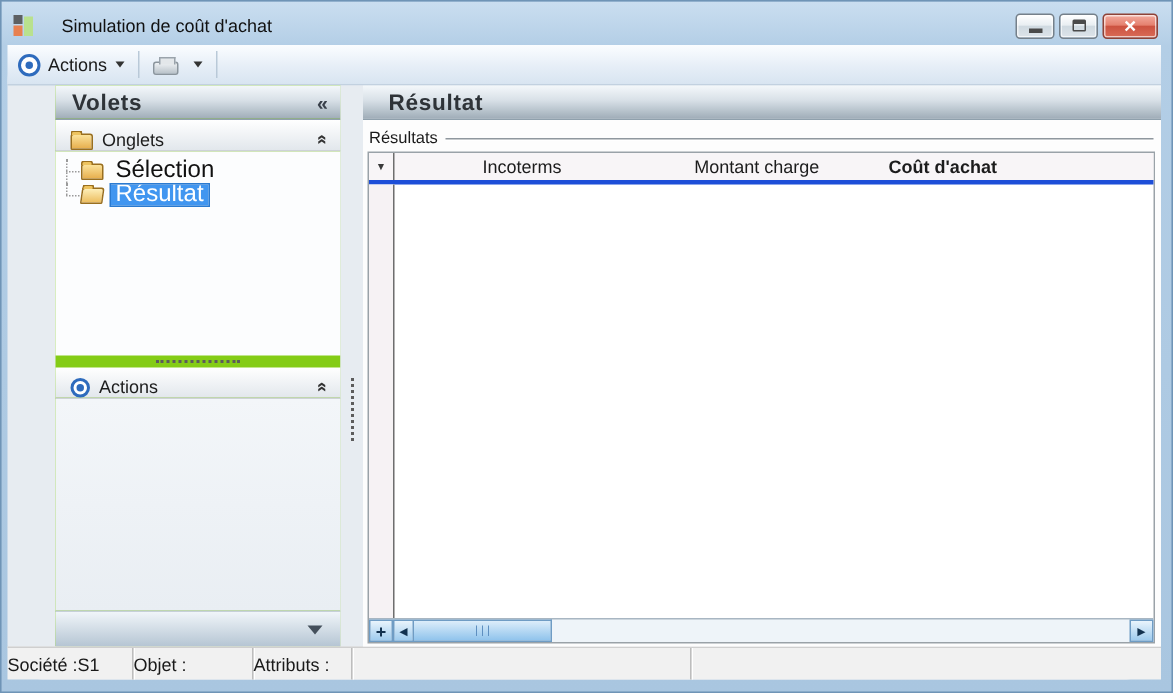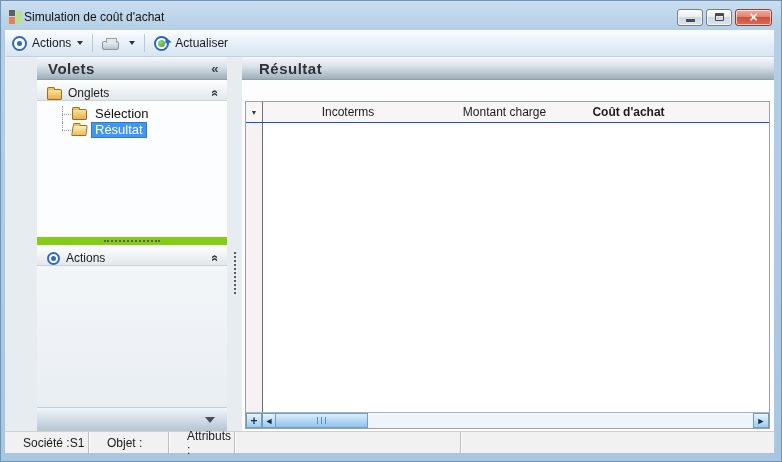--- a/index.html
+++ b/index.html
@@ -8,21 +8,21 @@
 
   
   .window { position:absolute; inset:0; border:1px solid #6f94b6;
             background:linear-gradient(180deg,#cadef0 0,#b3cee6 30px,#a9c6e0 100%); }
   .titlebar { position:absolute; left:4px; top:3px; right:7px; height:26px;
               display:flex; align-items:center; }
   .app-icon { width:14px; height:14px; margin-left:4px; position:relative; }
   .app-icon .sq1{ position:absolute; left:0; top:0;  width:6px; height:6px; background:#5d6063;}
   .app-icon .sq2{ position:absolute; left:0; top:7px;width:6px; height:7px; background:#e88050;}
   .app-icon .sq3{ position:absolute; left:7px; top:1px; width:6px; height:13px; background:#b9e18e;}
-  .title { margin-left:1px; font-size:12px; color:#111; }
+  .title { margin-left:18px; font-size:12px; color:#111; }
   .winbtns { margin-left:auto; display:flex; gap:3px; padding-right:2px; }
   .wbtn { height:17px; border:1px solid #75808a; border-radius:3px;
           display:flex; align-items:center; justify-content:center;
           background:linear-gradient(180deg,#ffffff,#e9eef2 45%,#cfd9e0 50%,#dde4ea);
           box-shadow:inset 0 0 0 1px rgba(255,255,255,.65); cursor:pointer; }
   .wbtn.min,.wbtn.max{ width:26px; }
   .wbtn.close{ width:37px; border-color:#8e4237;
           background:linear-gradient(180deg,#f3ab9f,#e5816f 45%,#cc5240 50%,#d96b57);
           color:#fff; font-weight:bold; font-size:14px; line-height:14px; }
   .glyph-min { width:9px; height:3px; background:#4a4a4a; margin-top:7px; }
@@ -69,21 +69,21 @@
         padding:0 8px 0 10px; font-size:12px; color:#1d1d1d; cursor:pointer; }
   .chev-up { margin-left:auto; display:inline-block; transform:rotate(90deg); font-weight:bold; font-size:12px; color:#333; cursor:pointer; }
 
   .folder { position:relative; width:15px; height:11px; flex:0 0 15px;
             background:linear-gradient(180deg,#fbe29a,#e7af4d); border:1px solid #996f1f; border-radius:2px 2px 1px 1px; }
   .folder::before { content:''; position:absolute; top:-3px; left:-1px; width:6px; height:2px;
             background:#edc35f; border:1px solid #996f1f; border-bottom:0; border-radius:2px 2px 0 0; }
   .folder.open { background:linear-gradient(180deg,#fdeeb8,#ecbd5e); transform:skewX(-8deg); }
 
   .tree { height:136px; flex:0 0 136px; background:#fcfdfe; padding-top:5px; overflow:hidden; }
-  .tree-item { display:flex; align-items:center; height:16px; font-size:13px; color:#111; cursor:pointer; padding-left:22px; }
+  .tree-item { display:flex; align-items:center; height:16px; font-size:16px; color:#111; cursor:pointer; padding-left:4px; }
   .tree-line { width:13px; height:16px; flex:0 0 13px; position:relative; }
   .tree-line::before { content:''; position:absolute; left:3px; top:0; bottom:0; border-left:1px dotted #9a9a9a; }
   .tree-line.last::before { bottom:8px; }
   .tree-line::after { content:''; position:absolute; left:3px; top:8px; width:9px; border-top:1px dotted #9a9a9a; }
   .tree-item .label { margin-left:5px; padding:0 3px; line-height:14px; }
   .tree-item.selected .label { background:#4196f0; color:#fff; outline:1px solid #2a7ad0; }
 
   .h-grip { height:8px; flex:0 0 8px; display:flex; justify-content:center; align-items:center; cursor:row-resize; }
   .h-grip span { width:56px; border-top:2px dotted #5c5c5c; }
 
@@ -98,21 +98,21 @@
   .v-grip { margin-top:195px; height:42px; border-left:2px dotted #5c5c5c; }
 
   
   .main { flex:1; display:flex; flex-direction:column; min-width:0; }
   .main .panel-header { padding-left:17px; }
   .main-body { flex:1; background:#fdfdfd; position:relative; }
   .group-row { position:absolute; left:4px; right:5px; top:5px; height:14px; display:flex; align-items:center; font-size:11px; color:#1a1a1a; }
   .group-line { flex:1; margin-left:5px; border-top:1px solid #8f979e; box-shadow:0 1px 0 #fff; }
 
   .grid { position:absolute; left:3px; right:4px; top:21px; bottom:2px; border:1px solid #9aa2a8; background:#fff; }
-  .thead { position:absolute; left:0; right:0; top:0; height:21px; background:#f8f5f7; border-bottom:1px solid #1d4ed8; display:flex; }
+  .thead { position:absolute; left:0; right:0; top:0; height:21px; background:#f8f5f7; border-bottom:3px solid #1d4ed8; display:flex; }
   .th { display:flex; align-items:center; justify-content:center; font-size:12px; color:#1c1c1c; }
   .th.gutter { width:17px; flex:0 0 17px; border-right:1px solid #6e6e6e; font-size:7px; color:#3a3a3a; cursor:pointer; }
   .th.c1 { width:170px; flex:0 0 170px; }
   .th.c2 { width:143px; flex:0 0 143px; }
   .th.c3 { width:105px; flex:0 0 105px;font-weight:bold; }
   .tbody { position:absolute; left:0; right:0; top:21px; bottom:16px; }
   .gutter-col { position:absolute; left:0; top:0; bottom:0; width:17px; background:#f6f2f4; border-right:1px solid #6e6e6e; }
 
   .hscroll { position:absolute; left:0; right:0; bottom:0; height:16px; background:#eef4f9;
              border-top:1px solid #a8b6c2; display:flex; align-items:stretch; }
@@ -124,21 +124,21 @@
   .sbtn.arr-r { width:16px; margin-left:auto; }
   .thumb { width:92px; flex:0 0 92px; border:1px solid #6f9cc4; border-left:0;
            background:linear-gradient(180deg,#dcedfa,#8fc3ec); position:relative; cursor:grab; }
   .thumb .grip { position:absolute; left:50%; top:3px; bottom:3px; width:9px; margin-left:-4.5px;
            background:repeating-linear-gradient(90deg,#5e8fc0 0 1px,transparent 1px 4px); }
   .track { flex:1; }
 
   
   .statusbar { height:22px; flex:0 0 22px; background:#f1f1f1; border-top:1px solid #cfcfcf;
                display:flex; align-items:stretch; font-size:12px; color:#1a1a1a; }
-  .sb-field { display:flex; align-items:center; padding-left:18px;
+  .sb-field { display:flex; align-items:center; padding-left:0;
               border-right:1px solid #bdbdbd; box-shadow:1px 0 0 #ffffff; }
   .sb-field.f1 { width:84px; } .sb-field.f2 { width:80px; } .sb-field.f3 { width:66px; }
   .sb-field.f4 { width:226px; } .sb-field.f5 { flex:1; border-right:0; box-shadow:none; }
 </style>
 </head>
 <body>
 
 <div class="window">
 
   <div class="titlebar">
@@ -170,24 +170,20 @@
         <span class="caret-down"></span>
       </button>
       <span class="tb-sep"></span>
       <button class="tb-btn">
         <span class="printer"></span>
       </button>
       <button class="tb-btn">
         <span class="caret-down"></span>
       </button>
       <span class="tb-sep"></span>
-      <button class="tb-btn">
-        <span class="refresh"></span>
-        <span>Actualiser</span>
-      </button>
     </div>
 
     <div class="content">
 
       <div class="sidebar">
         <div class="panel-header">
           <span>Volets</span>
           <span class="collapse">«</span>
         </div>
 
@@ -229,20 +225,24 @@
 
       <div class="v-splitter">
         <div class="v-grip"></div>
       </div>
 
       <div class="main">
         <div class="panel-header">
           <span>Résultat</span>
         </div>
         <div class="main-body">
+          <div class="group-row">
+            <span>Résultats</span>
+            <span class="group-line"></span>
+          </div>
 
           <div class="grid">
             <div class="thead">
               <div class="th gutter">
                 <span>▼</span>
               </div>
               <div class="th c1">Incoterms</div>
               <div class="th c2">Montant charge</div>
               <div class="th c3">Coût d'achat</div>
             </div>

